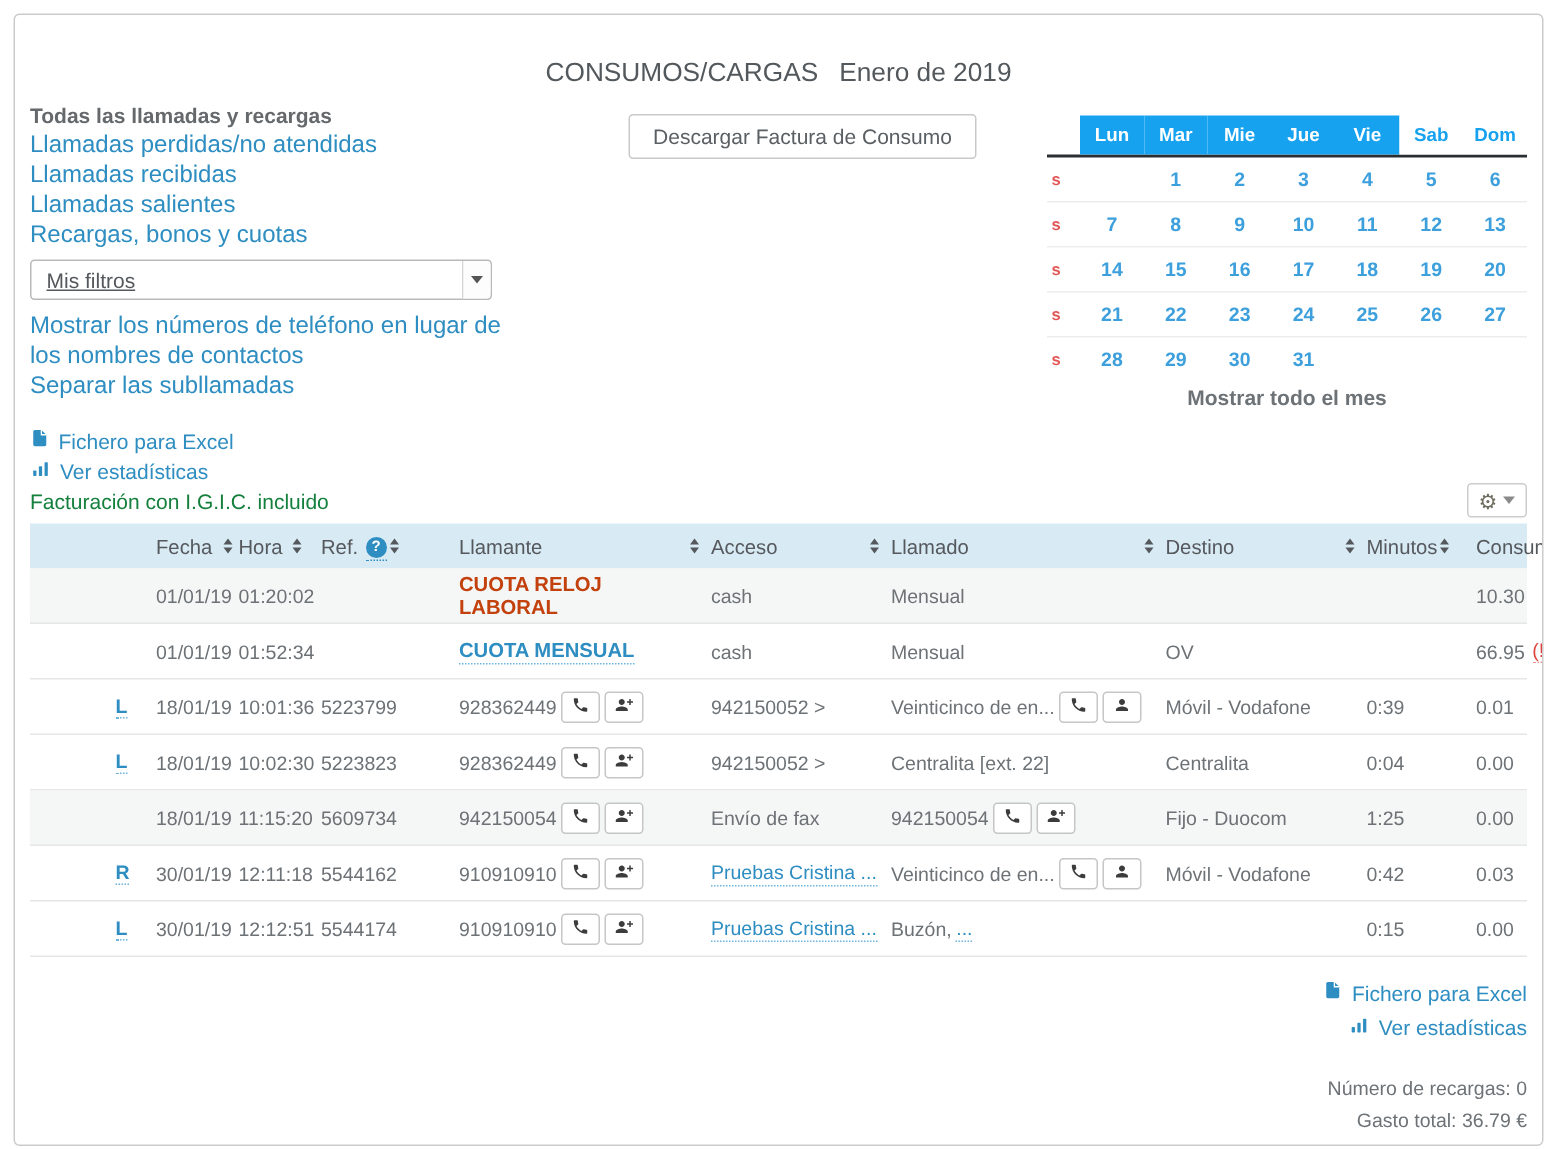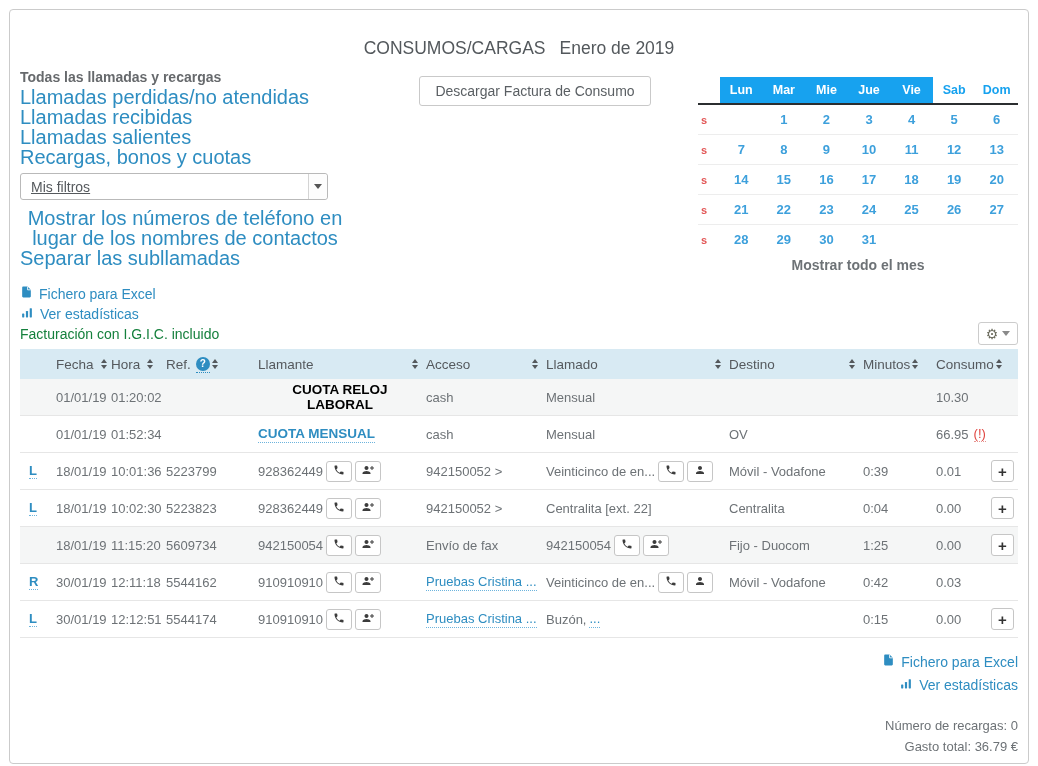--- a/index.html
+++ b/index.html
@@ -11,21 +11,21 @@
   .title .period{margin-left:14px;}
 
   
   .header-row{display:flex;margin-top:8px;}
   .col-left{flex:0 0 352px;}
   .col-center{flex:1;display:flex;justify-content:center;align-items:flex-start;padding-top:9px;}
   .col-right{flex:0 0 320px;}
 
   
   .bold-label{font-weight:bold;color:#66696c;font-size:14px;line-height:20px;}
-  .lnk{display:inline-block;color:#2e8dc1;font-size:20px;line-height:20px;text-decoration:none;cursor:pointer;text-align:center;}
+  .lnk{display:inline-block;color:#2e8dc1;font-size:16px;line-height:20px;text-decoration:none;cursor:pointer;}
   .lnk-block{display:block;width:fit-content;}
   .wrap-330{max-width:330px;}
   .selectbox{margin-top:6px;width:308px;height:27px;border:1px solid #b9b9b9;border-radius:3px;background:#fff;display:flex;align-items:center;box-sizing:border-box;cursor:pointer;}
   .selectbox .sel-text{flex:1;padding-left:10px;font-size:14px;color:#55595d;text-decoration:underline;}
   .sel-caret{width:18px;height:100%;border-left:1px solid #d4d4d4;display:flex;align-items:center;justify-content:center;background:#fdfdfd;border-radius:0 3px 3px 0;}
   .caret-down{width:0;height:0;border-left:4px solid transparent;border-right:4px solid transparent;border-top:5px solid #555;}
   .toggles{margin-top:8px;}
   .tools{margin-top:16px;}
   .tool-link{display:flex;align-items:center;gap:6px;width:fit-content;color:#2e8dc1;font-size:14px;line-height:20px;cursor:pointer;}
   .billing-note{font-size:14px;color:#15803d;line-height:19px;margin-top:1px;}
@@ -48,36 +48,36 @@
   .day{color:#3da0dc;font-size:13px;font-weight:600;text-align:center;cursor:pointer;}
   .show-month{margin-top:3px;text-align:center;font-size:14px;font-weight:bold;color:#6d7276;cursor:pointer;}
 
   
   .gear-row{display:flex;justify-content:flex-end;margin-top:-22px;margin-bottom:4px;}
   .gear-btn{width:40px;height:23px;border:1px solid #ccc;border-radius:3px;background:#fff;display:inline-flex;align-items:center;justify-content:center;gap:4px;cursor:pointer;}
   .gear-glyph{font-size:14px;color:#6e6e60;line-height:1;}
 
   
   .tbl{margin-top:2px;}
-  .tgrid{display:grid;grid-template-columns:36px 55px 55px 92px 168px 120px 183px 134px 73px 55px 27px;align-items:center;}
+  .tgrid{display:grid;grid-template-columns:36px 55px 55px 92px 168px 120px 183px 134px 73px 55px 27px;align-items:center;padding-left:48px;}
   .thead{background:#d8eaf3;min-height:30px;font-size:13.5px;color:#55595d;}
   .th{display:flex;align-items:center;cursor:pointer;}
   .trow{min-height:36px;border-bottom:1px solid #e6e6e6;font-size:13px;color:#6d7276;}
   .trow.shaded{background:#f5f6f6;}
   .cell{display:flex;align-items:center;gap:3px;padding-right:4px;}
   .sort{display:inline-flex;flex-direction:column;gap:2px;margin-left:7px;}
   .sort .up{width:0;height:0;border-left:3px solid transparent;border-right:3px solid transparent;border-bottom:4px solid #54585c;}
   .sort .dn{width:0;height:0;border-left:3px solid transparent;border-right:3px solid transparent;border-top:4px solid #54585c;}
   .sort.tight{margin-left:2px;}
   .help-wrap{display:inline-block;border-bottom:1px dotted #2e8dc1;padding-bottom:1px;margin-left:5px;cursor:pointer;}
   .help{display:inline-block;width:14px;height:14px;border-radius:50%;background:#2e8dc1;color:#fff;font-size:10px;font-weight:bold;text-align:center;line-height:14px;}
 
   .dotted-link{color:#2e8dc1;border-bottom:1px dotted #6db4dd;padding-bottom:1px;cursor:pointer;}
   .letter{font-weight:bold;font-size:13px;color:#2e8dc1;border-bottom:1px dotted #6db4dd;margin-left:9px;cursor:pointer;}
-  .bold-dark{font-weight:bold;color:#000000;font-size:13.5px;text-align:center;}
+  .bold-dark{font-weight:bold;color:#c2410c;font-size:13.5px;}
   .link-bold{font-weight:bold;font-size:13.5px;color:#2e8dc1;border-bottom:1px dotted #6db4dd;padding-bottom:1px;cursor:pointer;}
   .alert{color:#e0443f;border-bottom:1px dotted #e79490;margin-left:2px;cursor:pointer;}
 
   .icon-btn{width:26px;height:21px;border:1px solid #c6c6c6;border-radius:3px;background:#fff;display:inline-flex;align-items:center;justify-content:center;padding:0;cursor:pointer;}
   .icon-btn svg{fill:#3c3c3c;}
   .plus-btn{width:26px;height:22px;border:1px solid #c6c6c6;border-radius:3px;background:#fff;font-size:15px;font-weight:bold;color:#333;line-height:1;display:inline-flex;align-items:center;justify-content:center;padding:0;cursor:pointer;}
 
   
   .foot-links{display:flex;flex-direction:column;align-items:flex-end;gap:3px;margin-top:14px;}
   .summary{margin-top:20px;text-align:right;font-size:13px;color:#6d7276;line-height:21px;}

